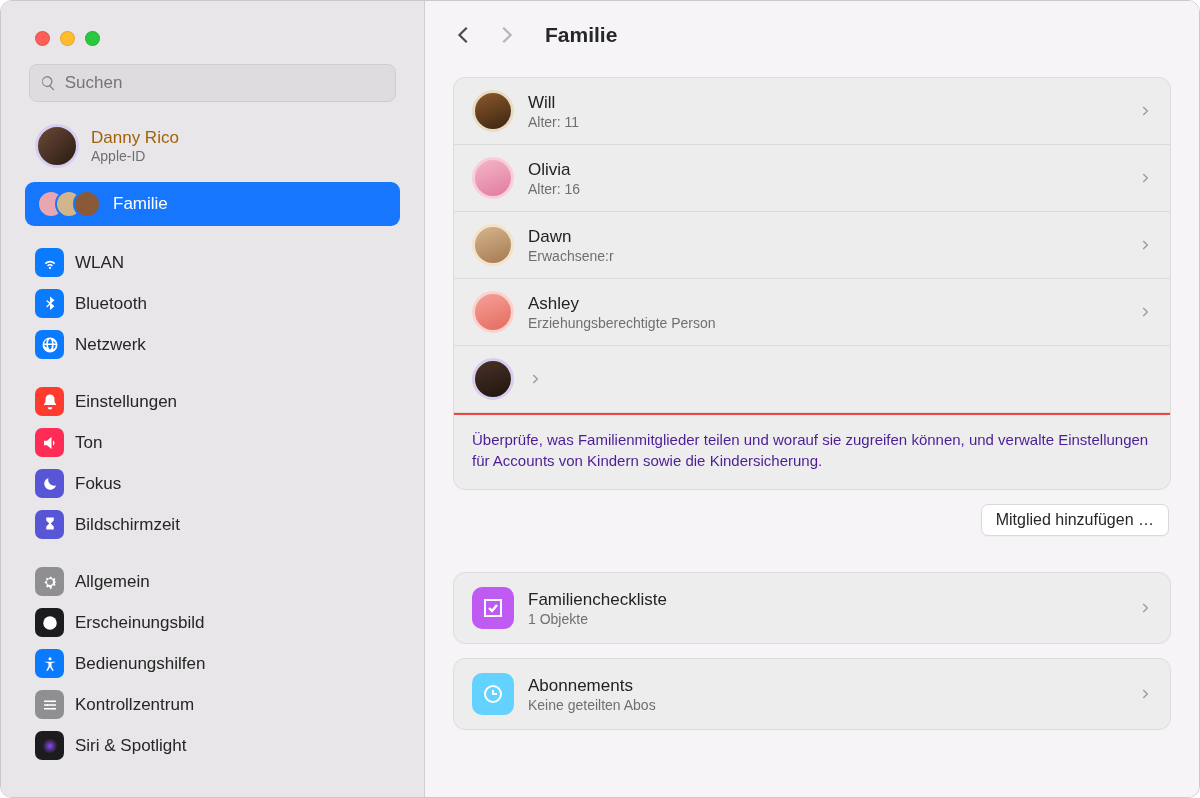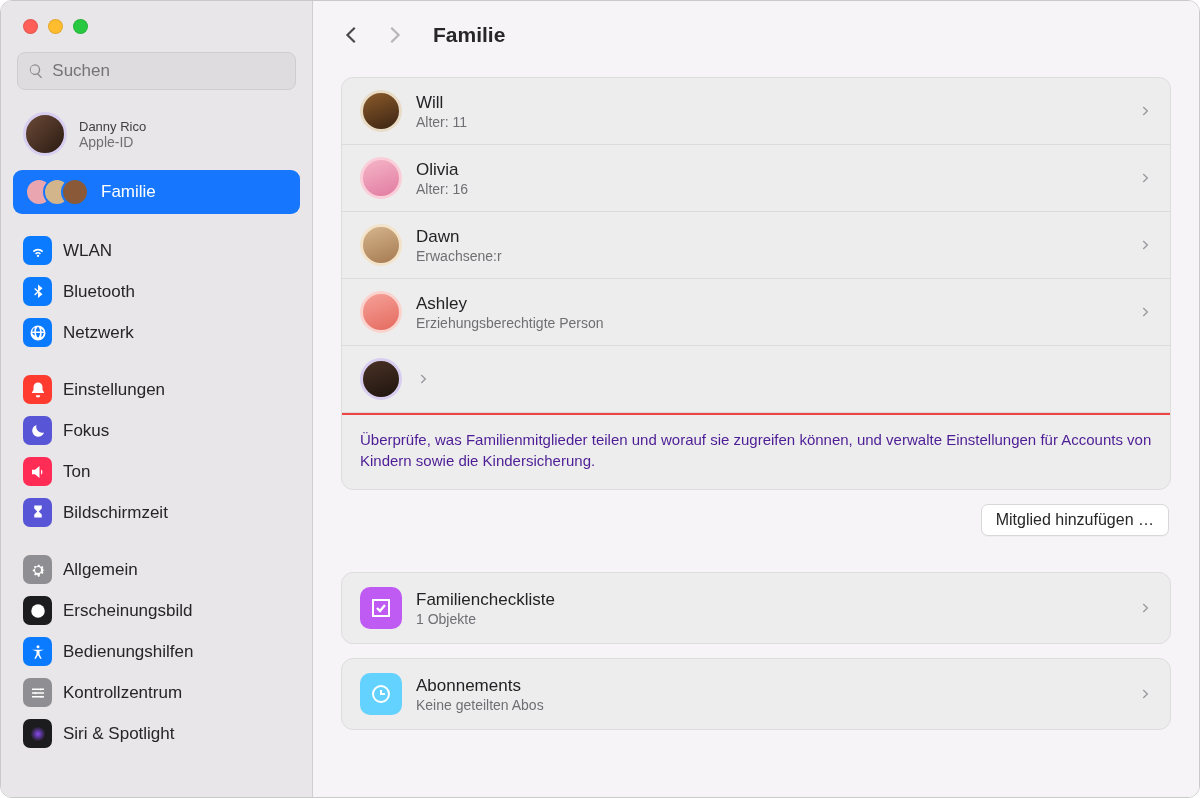--- a/index.html
+++ b/index.html
@@ -13,26 +13,26 @@
 .window {
   width: 1200px;
   height: 798px;
   display: flex;
   border: 1px solid #c9c9c9;
   border-radius: 12px;
   overflow: hidden;
   background: #fff;
 }
 .sidebar {
-  width: 312px;
+  width: 424px;
   background: #e8e6e8;
   border-right: 1px solid #cfcfcf;
   display: flex;
   flex-direction: column;
-  padding: 0;
+  padding: 12px;
 }
 .traffic-lights {
   display: flex;
   gap: 10px;
   padding: 18px 20px 14px 22px;
 }
 .tl { width: 15px; height: 15px; border-radius: 50%; border: 0.5px solid rgba(0,0,0,0.1); }
 .tl-red { background: #ff5f57; }
 .tl-yellow { background: #febc2e; }
 .tl-green { background: #28c840; }
@@ -64,21 +64,21 @@
   padding: 8px 10px;
   border-radius: 8px;
 }
 .avatar {
   width: 44px; height: 44px; border-radius: 50%;
   background: linear-gradient(135deg,#6b4a37,#2a1a12);
   border: 3px solid #d8cff0;
   display:flex;align-items:center;justify-content:center;
   color:#fff; font-size:10px;
 }
-.account-name { font-size: 13px; font-weight: 500; color:#404040; }
+.account-name { font-size: 17px; font-weight: 500; color:#a16207; }
 .account-sub { font-size: 14px; color: #6f6f73; }
 .family-pill {
   display: flex; align-items: center; gap: 12px;
   background: #1677fe;
   border-radius: 9px;
   padding: 8px 12px;
   margin-top: 6px;
   color: #fff;
 }
 .family-avatars {
@@ -265,34 +265,34 @@
       <div class="side-group" id="group-g2">
           <div class="side-item">
             <div class="side-icon" style="background: rgb(255, 59, 48);">
               <svg viewBox="0 0 24 24">
                 <path d="M12 2a6 6 0 00-6 6v4l-2 3v1h16v-1l-2-3V8a6 6 0 00-6-6zm0 20a3 3 0 003-3H9a3 3 0 003 3z"></path>
               </svg>
             </div>
             <span>Einstellungen</span>
           </div>
           <div class="side-item">
+            <div class="side-icon" style="background: rgb(255, 45, 85);">
+              <svg viewBox="0 0 24 24">
+                <path d="M4 9v6h4l6 5V4L8 9zm14 3a4 4 0 00-2-3.5v7A4 4 0 0018 12z"></path>
+              </svg>
+            </div>
+            <span>Ton</span>
+          </div>
+          <div class="side-item">
             <div class="side-icon" style="background: rgb(88, 86, 214);">
               <svg viewBox="0 0 24 24">
                 <path d="M20 14a8 8 0 01-10-10 8 8 0 1010 10z"></path>
               </svg>
             </div>
             <span>Fokus</span>
-          </div>
-          <div class="side-item">
-            <div class="side-icon" style="background: rgb(255, 45, 85);">
-              <svg viewBox="0 0 24 24">
-                <path d="M4 9v6h4l6 5V4L8 9zm14 3a4 4 0 00-2-3.5v7A4 4 0 0018 12z"></path>
-              </svg>
-            </div>
-            <span>Ton</span>
           </div>
           <div class="side-item">
             <div class="side-icon" style="background: rgb(88, 86, 214);">
               <svg viewBox="0 0 24 24">
                 <path d="M7 2h10v4l-4 4 4 4v4H7v-4l4-4-4-4z"></path>
               </svg>
             </div>
             <span>Bildschirmzeit</span>
           </div>
         </div>

